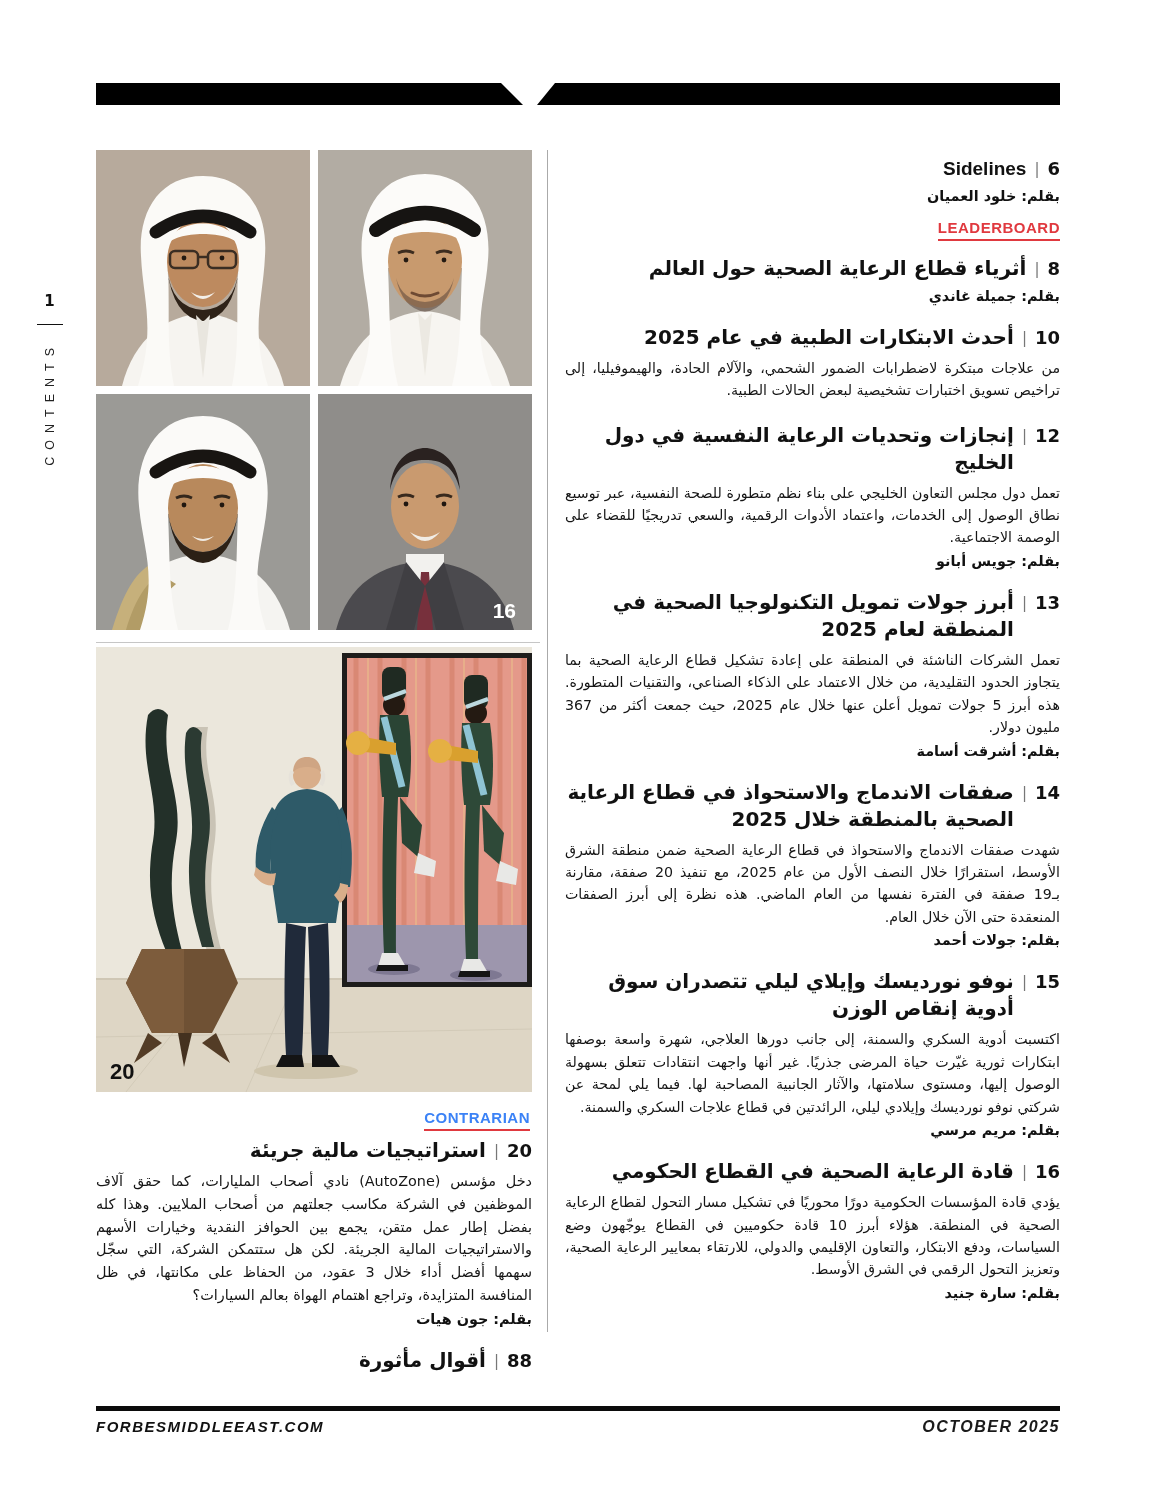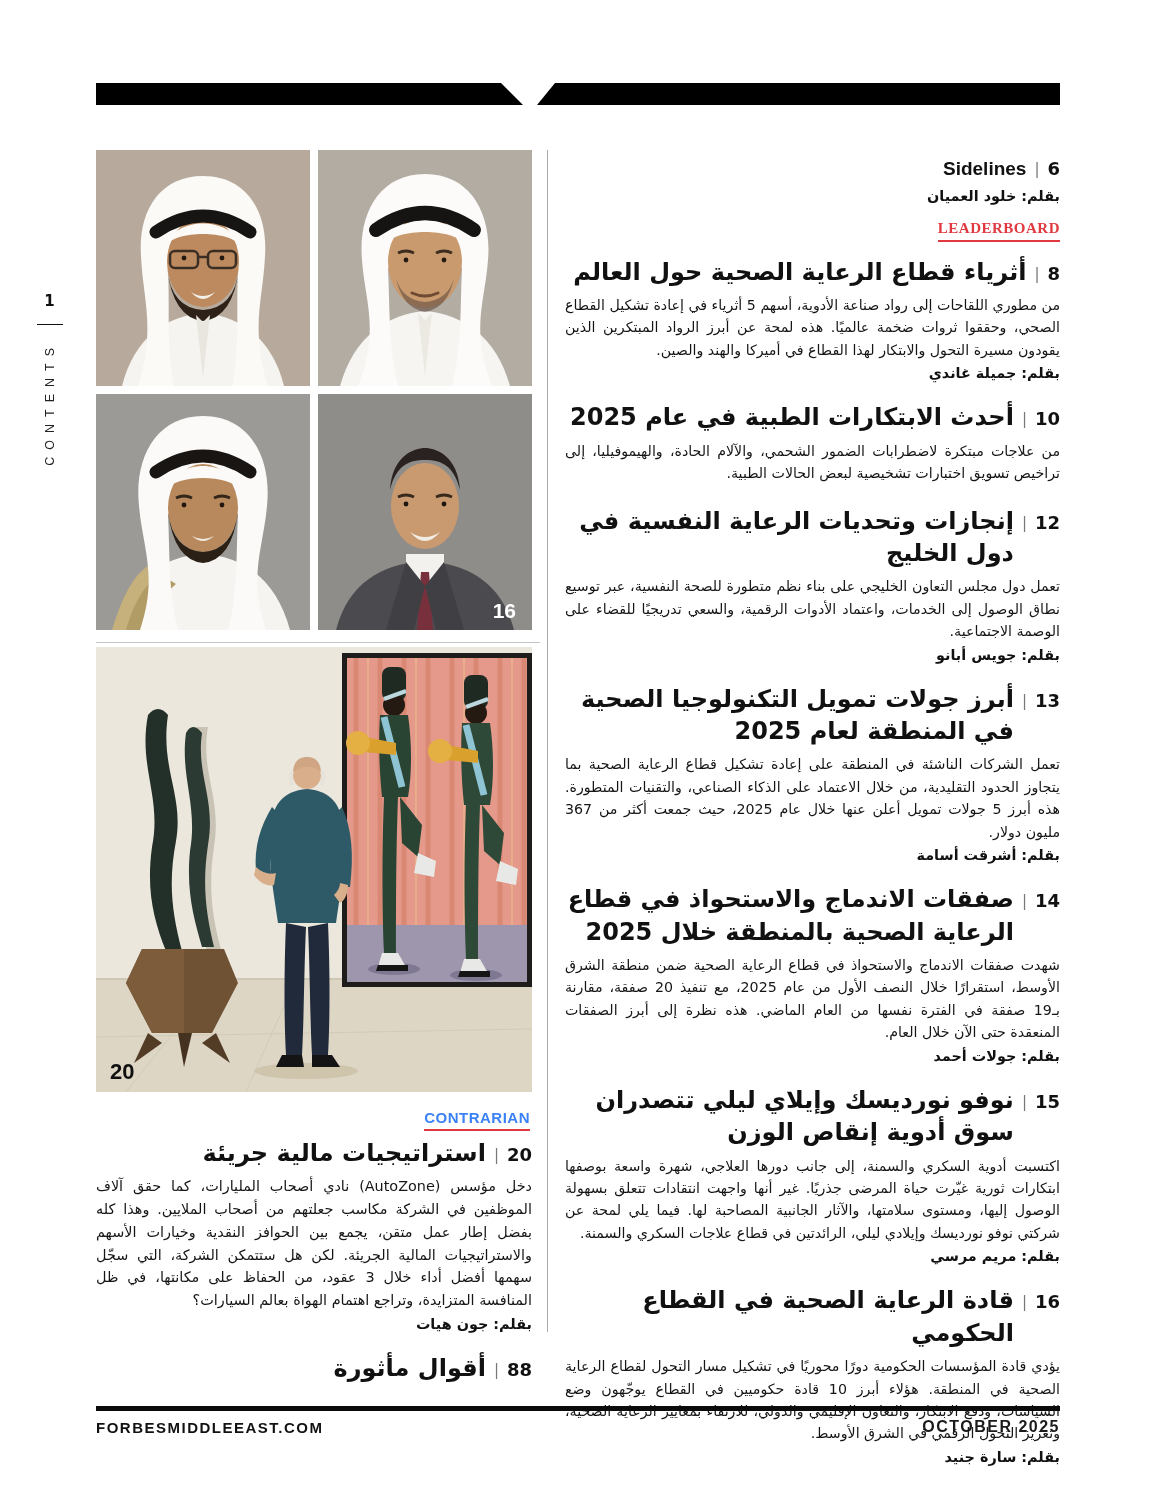--- a/index.html
+++ b/index.html
@@ -37,37 +37,37 @@
     display:inline-block;color:#3b82f6;font-weight:bold;font-size:15px;
     letter-spacing:.5px;border-bottom:2px solid #e0393f;padding-bottom:3px;
     font-family:"Liberation Sans",sans-serif;
   }
   
   .right-col{position:absolute;left:565px;top:156px;width:495px;}
   .art{margin-bottom:20px;}
   .art-head{display:flex;direction:rtl;align-items:baseline;gap:8px;margin-bottom:6px;}
   .art-head .num{font-weight:bold;font-size:18px;white-space:nowrap;}
   .art-head .pipe{color:#777;font-weight:normal;font-size:15px;position:relative;top:-1px;}
-  .art-head .ttl{font-weight:bold;font-size:24px;line-height:1.35;margin:0;}
+  .art-head .ttl{font-weight:bold;font-size:20px;line-height:1.35;margin:0;}
   .art-head .ttl-latin{font-family:"Liberation Sans",sans-serif;font-size:19px;}
   .art-body{
     direction:rtl;text-align:justify;font-size:14.2px;line-height:1.58;margin:0 0 2px 0;color:#151515;
   }
   .art-sub{direction:rtl;text-align:right;font-size:14.6px;margin:0 0 4px 0;}
   .byline{direction:rtl;text-align:right;font-weight:bold;font-size:14.4px;margin:4px 0 0 0;}
   .tag-row{text-align:right;margin:10px 0 14px 0;}
   .tag-row span{
     display:inline-block;color:#e0393f;font-weight:bold;font-size:15px;letter-spacing:.5px;
-    border-bottom:2px solid #e0393f;padding-bottom:3px;font-family:Liberation Serif, serif;
+    border-bottom:2px solid #e0393f;padding-bottom:3px;font-family:Liberation Sans, sans-serif;
   }
   .left-col .art{width:436px;}
   .left-col .art-body{font-size:14.4px;}
   
   .footer-bar{position:absolute;left:96px;top:1406px;width:964px;height:5px;background:#0b0b0b;}
-  .footer-row{position:absolute;left:96px;top:1418px;width:964px;display:flex;justify-content:space-between;align-items:flex-end;}
+  .footer-row{position:absolute;left:96px;top:1418px;width:964px;display:flex;justify-content:space-between;align-items:flex-start;font-style:italic;}
   .footer-site{font-family:"Liberation Sans",sans-serif;font-weight:bold;font-size:15px;letter-spacing:1.5px;}
   .footer-date{font-family:"Liberation Sans",sans-serif;font-size:16px;letter-spacing:1.5px;font-weight:bold;color:#1a1a1a;}
 </style>
 </head>
 <body>
 
 <div class="bar bar-left"></div>
 <div class="bar bar-right"></div>
 
 <div class="rail">
@@ -282,21 +282,20 @@
   <div class="tag-row">
     <span>LEADERBOARD</span>
   </div>
 
   <div class="art">
     <div class="art-head">
       <span class="num">8</span>
       <span class="pipe">|</span>
       <h3 class="ttl" lang="ar">أثرياء قطاع الرعاية الصحية حول العالم</h3>
     </div>
-    <p class="art-body" lang="ar">من مطوري اللقاحات إلى رواد صناعة الأدوية، أسهم 5 أثرياء في إعادة تشكيل القطاع الصحي، وحققوا ثروات ضخمة عالميًا. هذه لمحة عن أبرز الرواد المبتكرين الذين يقودون مسيرة التحول والابتكار لهذا القطاع في أميركا والهند والصين.</p>
     <p class="byline" lang="ar">بقلم: جميلة غاندي</p>
   </div>
 
   <div class="art">
     <div class="art-head">
       <span class="num">10</span>
       <span class="pipe">|</span>
       <h3 class="ttl" lang="ar">أحدث الابتكارات الطبية في عام 2025</h3>
     </div>
     <p class="art-body" lang="ar">من علاجات مبتكرة لاضطرابات الضمور الشحمي، والآلام الحادة، والهيموفيليا، إلى تراخيص تسويق اختبارات تشخيصية لبعض الحالات الطبية.</p>

